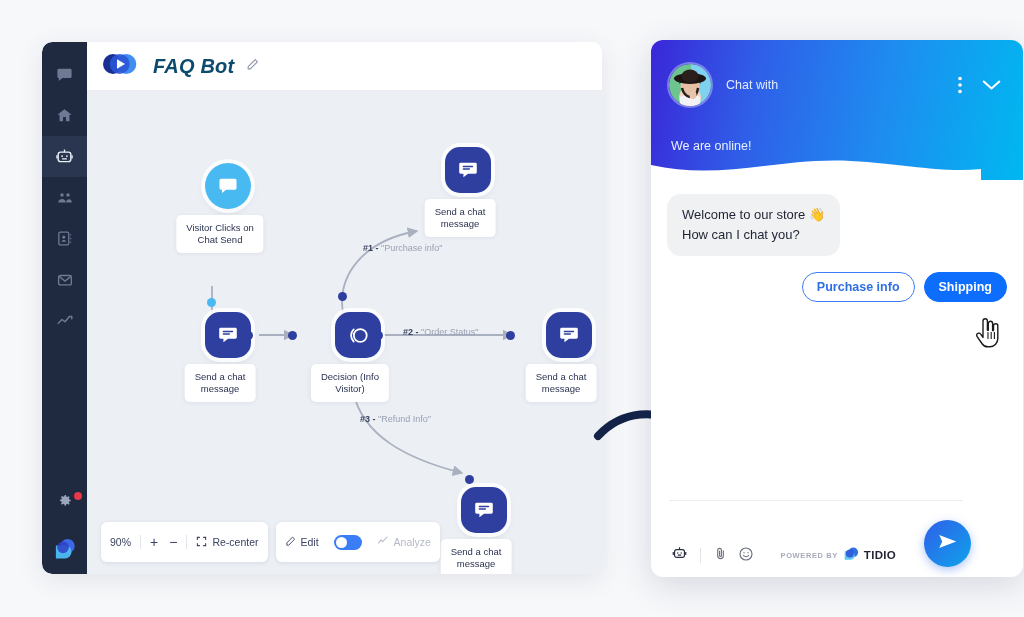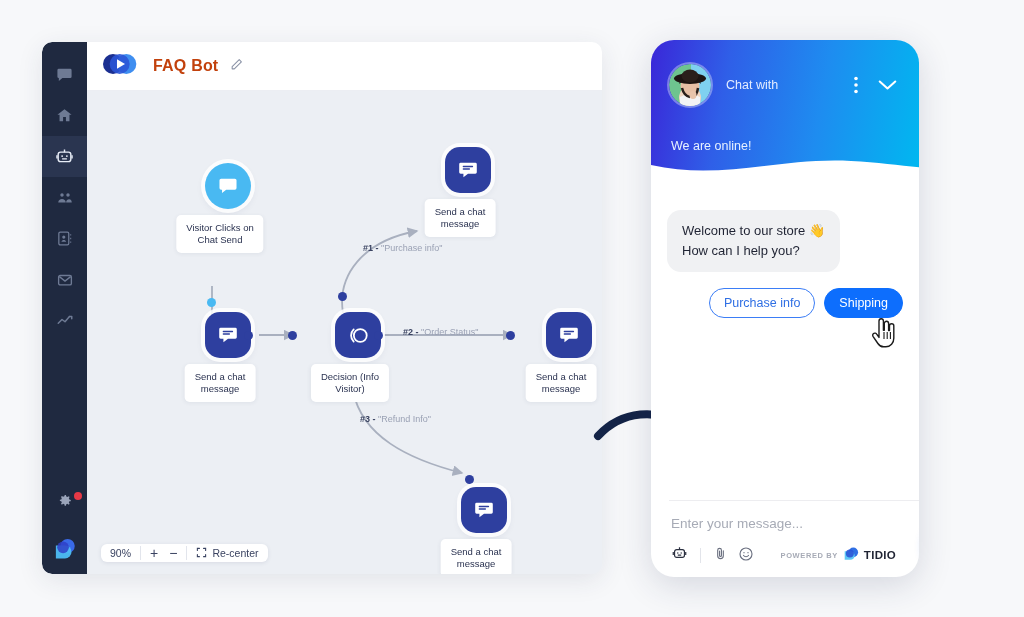--- a/index.html
+++ b/index.html
@@ -48,22 +48,22 @@
   
   #app-header {
     position: absolute; left: 45px; top: 0;
     width: 515px; height: 49px;
     background: #ffffff;
     display: flex; align-items: center;
     padding-left: 14px;
     border-bottom: 1px solid #eceef3;
   }
   #bot-title {
-    font-size: 16px; font-weight: bold; color: #c2410c;
-    margin-left: 12px; letter-spacing: .2px;
+    font-size: 20px; font-weight: bold; color: #0c4a6e;
+    margin-left: 12px; letter-spacing: .2px; font-style: italic;
   }
   #edit-pencil { margin-left: 12px; cursor: pointer; }
 
   
   #canvas {
     position: absolute; left: 45px; top: 49px;
     width: 515px; height: 483px;
     background: #eceff4;
     overflow: hidden;
   }
@@ -93,21 +93,21 @@
   .port.cyan { background: #49b9f2; }
 
   .edge-label {
     position: absolute; font-size: 9px; white-space: nowrap; color: #9aa1b4;
   }
   .edge-label b { color: #3a4361; font-weight: bold; }
 
   
   #toolbar { position: absolute; left: 14px; bottom: 12px; display: flex; gap: 8px; }
   .tb-group {
-    background: #ffffff; border-radius: 6px; height: 18px;
+    background: #ffffff; border-radius: 6px; height: 40px;
     display: flex; align-items: center;
     box-shadow: 0 1px 4px rgba(40,50,90,.10);
     font-size: 10.5px; color: #3a4361;
   }
   .tb-cell { padding: 0 9px; display:flex; align-items:center; gap:5px; height:26px; cursor:pointer; }
   .tb-div { width:1px; height:14px; background:#e2e5ec; }
   .tb-cell.dim { color:#b4b9c7; cursor:default; }
   #edit-toggle {
     width: 28px; height: 15px; border-radius: 8px;
     background: #3b7df6; position: relative; cursor: pointer;
@@ -116,23 +116,23 @@
     content:''; position:absolute; left:2px; top:2px;
     width:11px; height:11px; border-radius:50%; background:#fff;
   }
 
   
   #pointer-arrow { position:absolute; left:592px; top:398px; }
 
   
   #chat-widget {
     position: absolute; left: 651px; top: 40px;
-    width: 268px; height: 537px;
+    width: 372px; height: 537px;
     background: #ffffff;
-    border-radius: 23px;
+    border-radius: 12px;
     overflow: hidden;
     box-shadow: 0 8px 34px rgba(35,45,80,.16);
   }
   #chat-header {
     position: relative; height: 140px;
     background: linear-gradient(100deg, #3a27d8 0%, #2f5fe8 28%, #1e8cf0 62%, #00b8f0 100%);
   }
   #chat-header-wave { position:absolute; left:0; bottom:-1px; display:block; }
   #chat-header-row { display: flex; align-items: center; padding: 22px 16px 0 16px; }
   #avatar {
@@ -150,32 +150,31 @@
     font-size: 12.5px; color: #e7f1ff;
   }
 
   #chat-body { position: relative; height: 320px; padding: 14px 16px 0 16px; }
   #welcome-bubble {
     display: inline-block;
     background: #f0f1f3; border-radius: 14px;
     padding: 11px 15px;
     font-size: 13px; line-height: 20px; color: #1f2333;
     max-width: 215px;
-    margin-top: 16px;
   }
   #quick-replies {
     margin-top: 16px;
     display: flex; flex-wrap: wrap; justify-content: flex-end;
     gap: 8px 9px;
   }
   .qr-btn {
     border: 1px solid #3b7df6; border-radius: 18px;
     padding: 7px 14px;
     font-size: 12.5px; color: #2f6fe4;
-    background: #fff; cursor: pointer; white-space: nowrap;
+    background: #fff; cursor: pointer; white-space: nowrap; font-weight: bold;
   }
   .qr-btn.selected { background: #0d6efd; border-color: #0d6efd; color: #fff; }
   #cursor-hand { position: absolute; right: 22px; bottom: 148px; pointer-events:none; }
 
   #chat-footer { position: absolute; left: 0; bottom: 0; width: 330px; height: 77px; }
   #footer-rule { position:absolute; left:18px; top:0; width:294px; height:1px; background:#ededf0; }
   #msg-input {
     position: absolute; left: 20px; top: 16px;
     border: none; outline: none; background: transparent;
     font-family: "Liberation Sans", sans-serif;
@@ -447,20 +446,41 @@
           <div class="tb-cell">
             <span>
               <svg width="11" height="11" viewBox="0 0 16 16" fill="none" stroke="#3a4361" stroke-width="1.6" stroke-linecap="round">
                 <path d="M2 5V2h3M14 5V2h-3M2 11v3h3M14 11v3h-3"></path>
               </svg>
             </span>
             <span>Re-center</span>
           </div>
         </div>
 
+        <div class="tb-group">
+          <div class="tb-cell">
+            <span>
+              <svg width="11" height="11" viewBox="0 0 24 24" fill="none" stroke="#3a4361" stroke-width="2" stroke-linecap="round" stroke-linejoin="round">
+                <path d="M17 3l4 4L8 20H4v-4z"></path>
+              </svg>
+            </span>
+            <span>Edit</span>
+          </div>
+          <div style="padding:0 6px; display:flex; align-items:center;">
+            <div id="edit-toggle"></div>
+          </div>
+          <div class="tb-cell dim">
+            <span>
+              <svg width="12" height="12" viewBox="0 0 24 24" fill="none" stroke="#b4b9c7" stroke-width="2.2" stroke-linecap="round" stroke-linejoin="round">
+                <path d="M3 16l5-6 4 3 8-9"></path>
+              </svg>
+            </span>
+            <span>Analyze</span>
+          </div>
+        </div>
       </div>
 
     </div>
   </div>
 
   <div id="pointer-arrow">
     <svg width="110" height="60" viewBox="0 0 110 60">
       <path d="M6 38 C30 12, 66 10, 92 28" stroke="#132347" stroke-width="8" fill="none" stroke-linecap="round"></path>
       <path d="M72 16 L98 30 L74 42 Z" fill="#132347"></path>
     </svg>
@@ -510,39 +530,38 @@
       </div>
       <div id="chat-status">We are online!</div>
       <svg id="chat-header-wave" width="330" height="26" viewBox="0 0 330 26" preserveAspectRatio="none">
         <path d="M0,10 C70,26 130,2 200,6 C255,9 290,18 330,14 L330,26 L0,26 Z" fill="#ffffff"></path>
       </svg>
     </div>
 
     <div id="chat-body">
       <div id="welcome-bubble">
         <span>Welcome to our store 👋</span><br>
-        <span>How can I help you?</span>
+        <span>How can I chat you?</span>
       </div>
 
       <div id="quick-replies">
         <button class="qr-btn">Purchase info</button>
         <button class="qr-btn selected">Shipping</button>
       </div>
 
       <div id="cursor-hand">
         <svg width="26" height="30" viewBox="0 0 26 30">
           <path d="M8 3c0-1.3 1-2.3 2.2-2.3S12.4 1.7 12.4 3v9.3h.9V5.5c0-1.2 1-2.2 2.2-2.2s2.1 1 2.1 2.2v7h.9V7.8c0-1.2 1-2.1 2.2-2.1s2.1.9 2.1 2.1v12.4c0 4.7-3.3 8.6-7.9 8.6h-2.3c-2.6 0-4.4-1.3-5.7-3.3L2 18.3c-.6-1 -.3-2.3.8-2.9 1-.6 2.3-.3 2.9.7L8 19.4V3z" fill="#ffffff" stroke="#1b1b1b" stroke-width="1.4" stroke-linejoin="round"></path>
           <path d="M13 14v7M16.2 14v7M19.4 14v7" stroke="#1b1b1b" stroke-width="1.1"></path>
         </svg>
       </div>
     </div>
 
     <div id="chat-footer">
       <div id="footer-rule"></div>
-      <input id="msg-input" type="text" placeholder="Enter your message..." style="">
       <div id="footer-icons">
         <span>
           <svg width="17" height="17" viewBox="0 0 24 24" fill="none" stroke="#2b3040" stroke-width="1.7">
             <rect x="5" y="6.5" width="14" height="11" rx="3"></rect>
             <circle cx="9.6" cy="11.2" r="1" fill="#2b3040" stroke="none"></circle>
             <circle cx="14.4" cy="11.2" r="1" fill="#2b3040" stroke="none"></circle>
             <path d="M9.6 14.3h4.8"></path>
               <path d="M12 3.2v3.3"></path>
               <path d="M3.2 10v4"></path>
               <path d="M20.8 10v4"></path>

